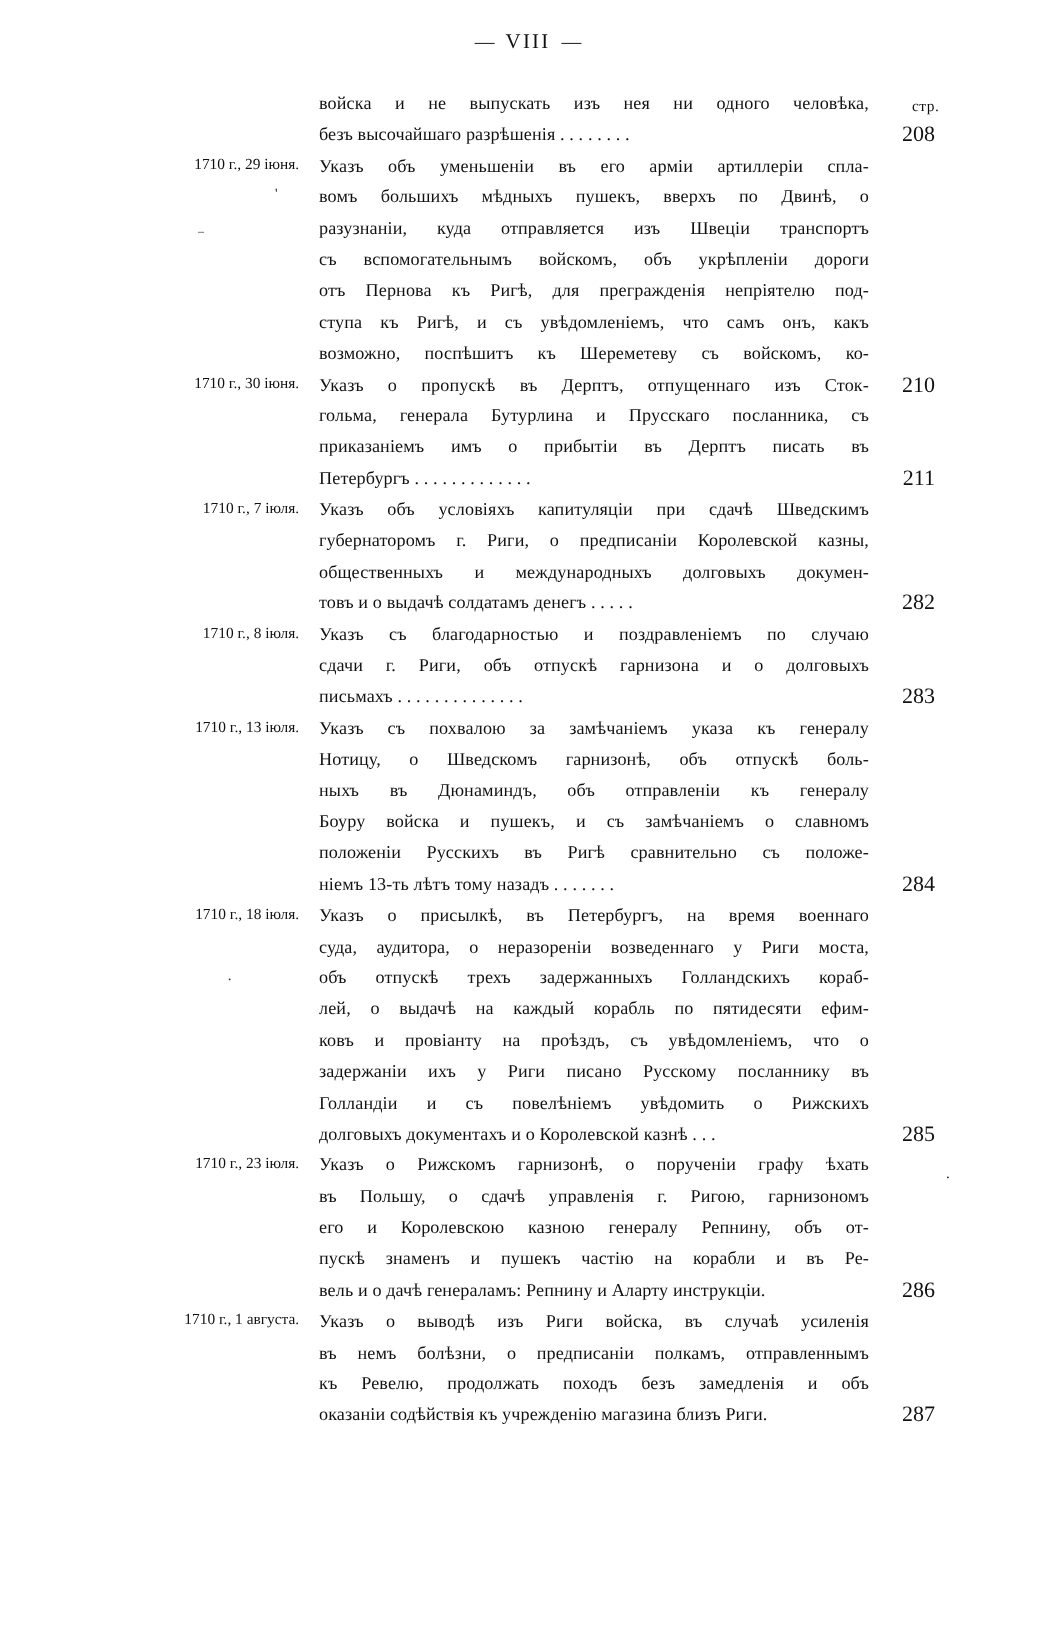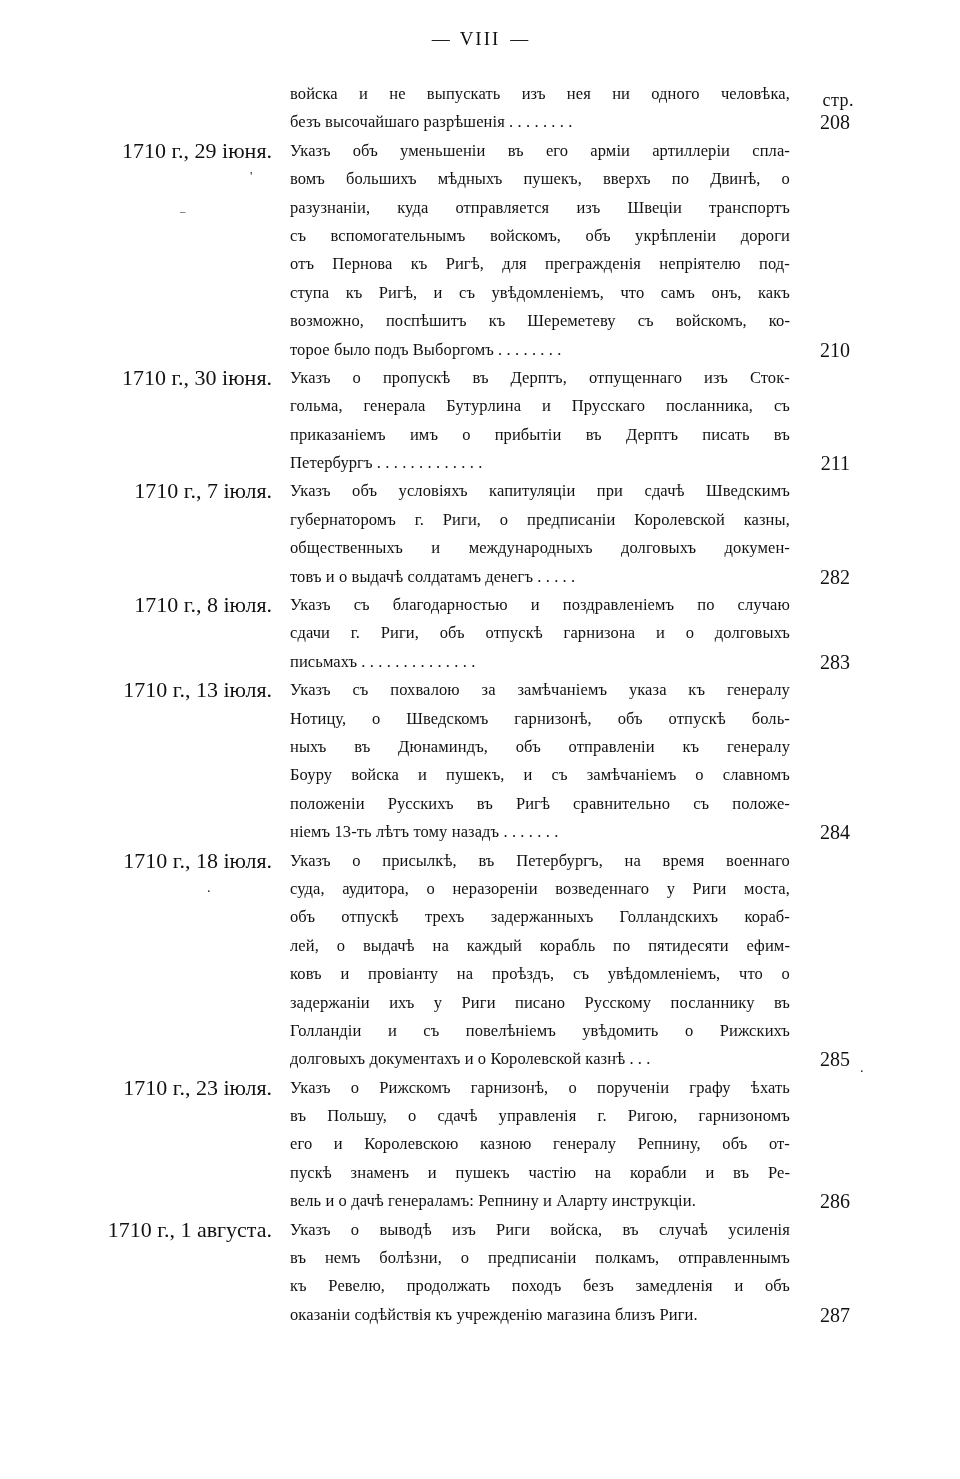--- a/index.html
+++ b/index.html
@@ -39,35 +39,35 @@
   .toc {
     position: absolute;
     left: 95px;
     top: 80px;
     width: 775px;
   }
   .col-head {
     position: absolute;
     right: 16px;
     top: 10px;
-    font-size: 18px;
+    font-size: 14px;
     letter-spacing: 0.5px;
     text-align: center;
   }
   .entry {
     display: flex;
     align-items: flex-start;
     margin-bottom: 0px;
   }
   .entry-date {
     width: 195px;
     flex: 0 0 195px;
     text-align: right;
     padding-right: 18px;
-    font-size: 22px;
+    font-size: 14px;
     line-height: 28.4px;
     white-space: nowrap;
     box-sizing: border-box;
   }
   .entry-body {
     flex: 1 1 auto;
     position: relative;
     padding-right: 0;
   }
   .pagenum {
@@ -218,21 +218,20 @@
                 <span>возможно,</span>
                 <span>поспѣшитъ</span>
                 <span>къ</span>
                 <span>Шереметеву</span>
                 <span>съ</span>
                 <span>войскомъ,</span>
                 <span>ко-</span>
               </div>
             </div>
             <div class="linewrap">
-              <div class="linetext"><span>торое было подъ Выборгомъ . . . . . . . .</span></div>
               <div class="pagenum">210</div>
             </div>
           </div>
         </div>
         <div class="entry">
           <div class="entry-date">1710 г., 30 іюня.</div>
           <div class="entry-body">
             <div class="linewrap">
               <div class="linetext stretch">
                 <span>Указъ</span>

